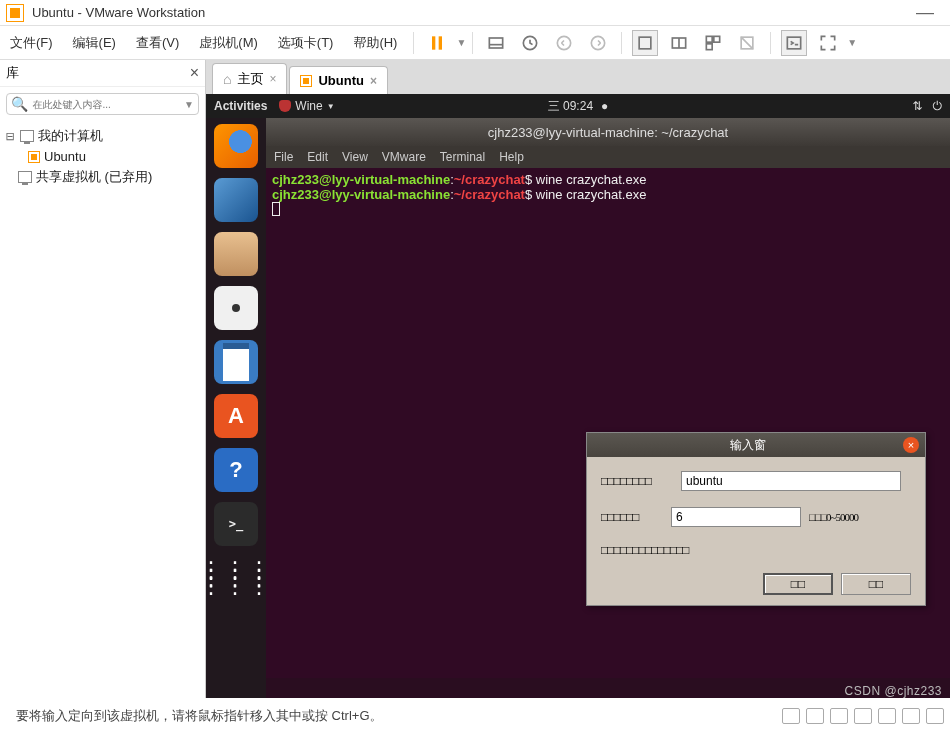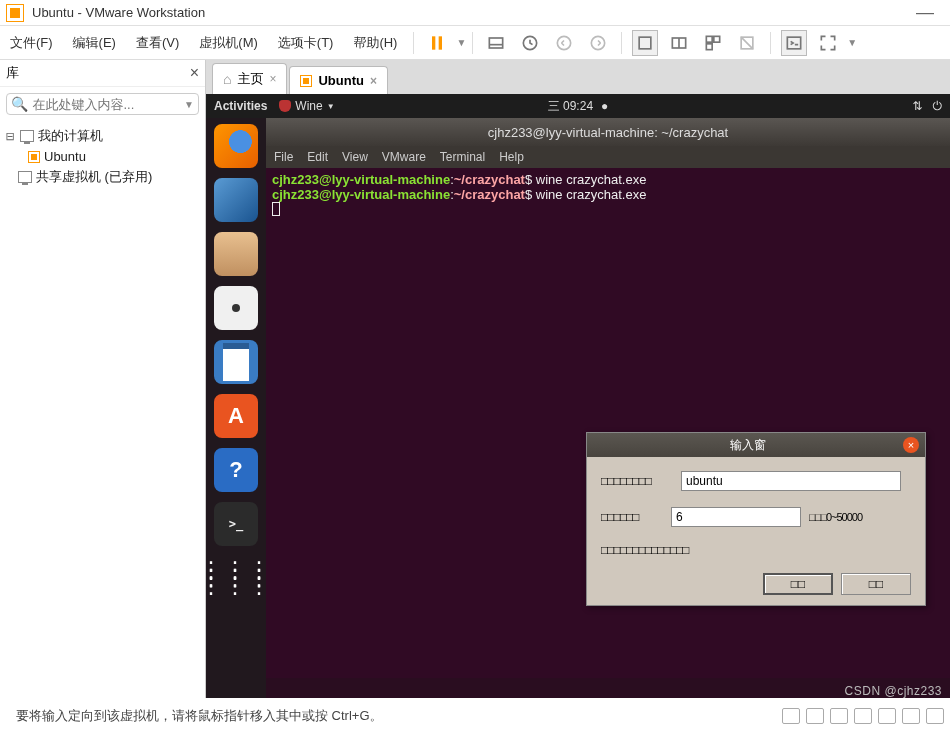--- a/index.html
+++ b/index.html
@@ -24,21 +24,21 @@
 
 
 .main { display: flex; height: 638px; }
 
 
 .lib { width: 206px; border-right: 1px solid #ccc; display: flex; flex-direction: column; }
 .libhead { display: flex; align-items: center; padding: 4px 6px; font-size: 13px; border-bottom: 1px solid #eee; }
 .libhead .x { margin-left: auto; font-size: 16px; color: #555; }
 .libsearch { display: flex; align-items: center; margin: 6px; border: 1px solid #ccc; border-radius: 4px; padding: 2px 4px; }
 .libsearch .mag { color: #888; font-size: 14px; margin-right: 4px; }
-.libsearch input { border: none; outline: none; width: 130px; font-size: 13px; }
+.libsearch input { border: none; outline: none; width: 130px; font-size: 10px; }
 .libsearch .chev { margin-left: auto; color: #888; font-size: 10px; }
 .tree { font-size: 13px; padding: 4px 4px; flex: 1; }
 .tree .row { display: flex; align-items: center; padding: 2px 0; gap: 4px; }
 .tree .exp { width: 12px; text-align: center; color: #666; font-size: 11px; }
 .tree .pc { width: 14px; height: 12px; border: 1px solid #888; position: relative; }
 .tree .pc::after { content: ""; position: absolute; left: 3px; right: 3px; bottom: -3px; height: 2px; background: #888; }
 .tree .vmico { width: 12px; height: 12px; border: 1px solid #f90; position: relative; margin-left: 24px; }
 .tree .vmico::after { content: ""; position: absolute; inset: 2px; background: #f90; }
 .tree .nodelbl { color: #222; }
 .tree .depr { color: #222; margin-left: 14px; }
@@ -79,34 +79,34 @@
 .term::after { content: ">_"; color: #eee; font: bold 12px monospace; }
 .grid { color: #fff; font-size: 22px; letter-spacing: 2px; line-height: 8px; }
 .tip { position: absolute; left: 64px; top: 366px; background: #2b2b2b; color: #fff; font-size: 12px; padding: 4px 8px; border: 1px solid #555; border-radius: 3px; }
 
 
 .termwin { position: absolute; left: 60px; right: 0; top: 24px; height: 560px; background: #300a24; color: #eee; font: 13px "DejaVu Sans Mono", monospace; }
 .termtitle { height: 28px; background: linear-gradient(#5a5652,#3d3935); color: #ddd; display: flex; align-items: center; justify-content: center; font-size: 13px; }
 .termmenu { height: 22px; background: #3b3733; color: #ccc; font-size: 12px; display: flex; align-items: center; padding-left: 8px; gap: 14px; }
 .termbody { padding: 4px 6px; }
 .termbody .u { color: #8ae234; font-weight: bold; text-align: right; }
-.termbody .p { color: #fca5a5; font-weight: bold; }
+.termbody .p { color: #ef4444; font-weight: bold; }
 .termbody .w { color: #eee; }
 .cursor { display: inline-block; width: 8px; height: 14px; border: 1px solid #eee; }
 
 
 .dialog { position: absolute; left: 380px; top: 338px; width: 340px; background: #d0c8bd; border: 1px solid #888; box-shadow: 2px 2px 6px rgba(0,0,0,.4); }
 .dlgtitle { height: 24px; background: linear-gradient(#5b5751,#48443e); color: #fff; font-size: 12px; display: flex; align-items: center; padding: 0 6px; }
 .dlgtitle .dt { flex: 1; text-align: center; }
 .dlgtitle .close { width: 16px; height: 16px; background: #e95420; border-radius: 50%; color: #fff; font-size: 11px; display: flex; align-items: center; justify-content: center; }
 .dlgbody { padding: 14px 14px 10px; }
 .frow { display: flex; align-items: center; margin-bottom: 16px; font-size: 12px; }
 .frow .lbl { width: 80px; letter-spacing: -1px; }
 .frow input { height: 20px; border: 1px solid #888; background: #fff; padding: 0 4px; font-size: 12px; }
-.frow .hint { margin-left: 8px; font-size: 11px; letter-spacing: -1px; }
+.frow .hint { margin-left: 8px; font-size: 11px; letter-spacing: -1px; font-family: Liberation Serif, serif; }
 .frow.single { letter-spacing: -1px; }
 .dbtns { display: flex; justify-content: flex-end; gap: 8px; margin-top: 6px; }
 .dbtns button { width: 70px; height: 22px; background: #d0c8bd; border: 1px solid #888; box-shadow: inset 1px 1px #fff; font-size: 12px; }
 .dbtns button.primary { border: 2px solid #555; }
 
 
 .status { position: absolute; left: 10px; right: 0; bottom: 0; height: 32px; font-size: 13px; color: #444; display: flex; align-items: center; padding: 0 6px; background: #fff; }
 .status .icons { margin-left: auto; display: flex; gap: 6px; align-items: center; }
 .status .sic { width: 18px; height: 16px; border: 1px solid #aaa; border-radius: 2px; }
 .watermark { position: absolute; right: 8px; bottom: 34px; font-size: 12px; color: #bbb; letter-spacing: 0.5px; }

